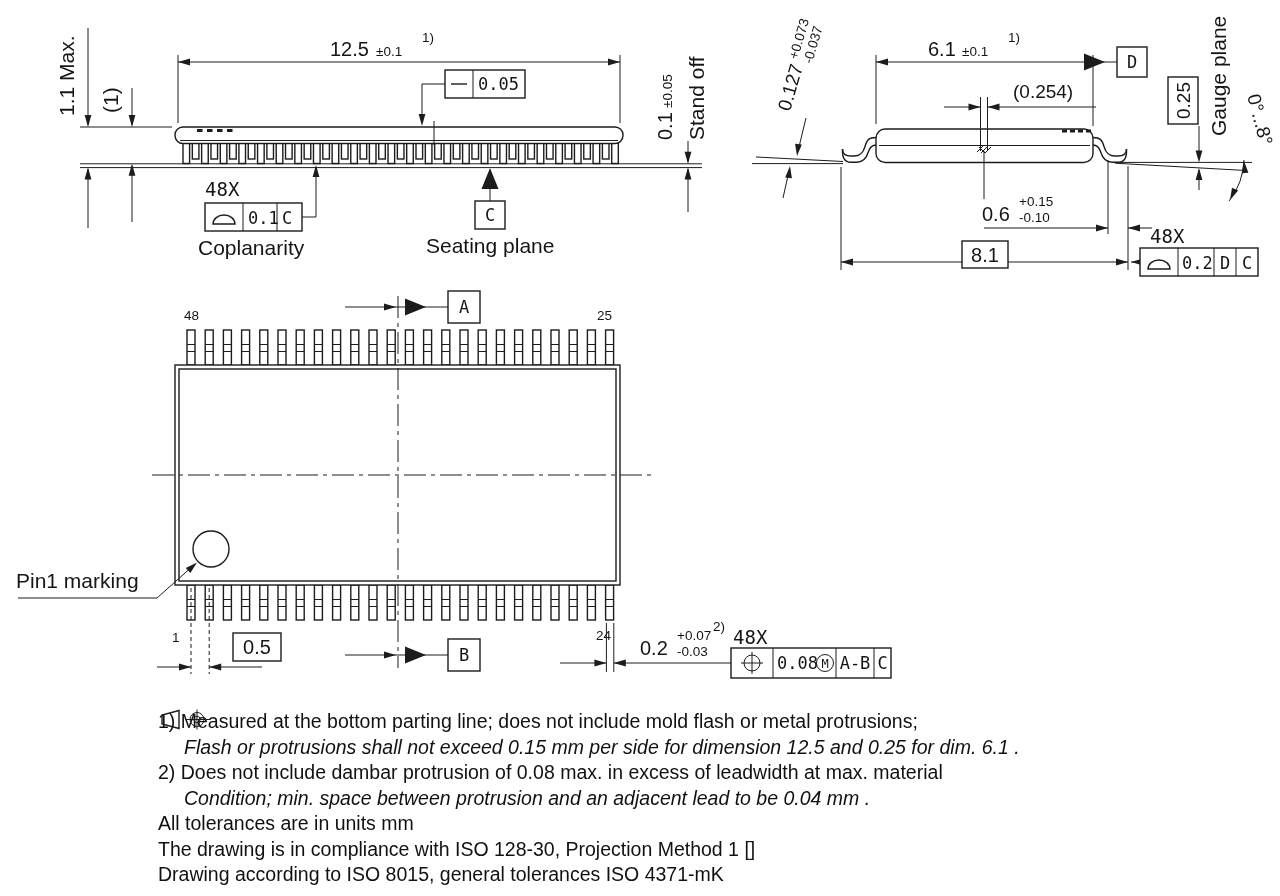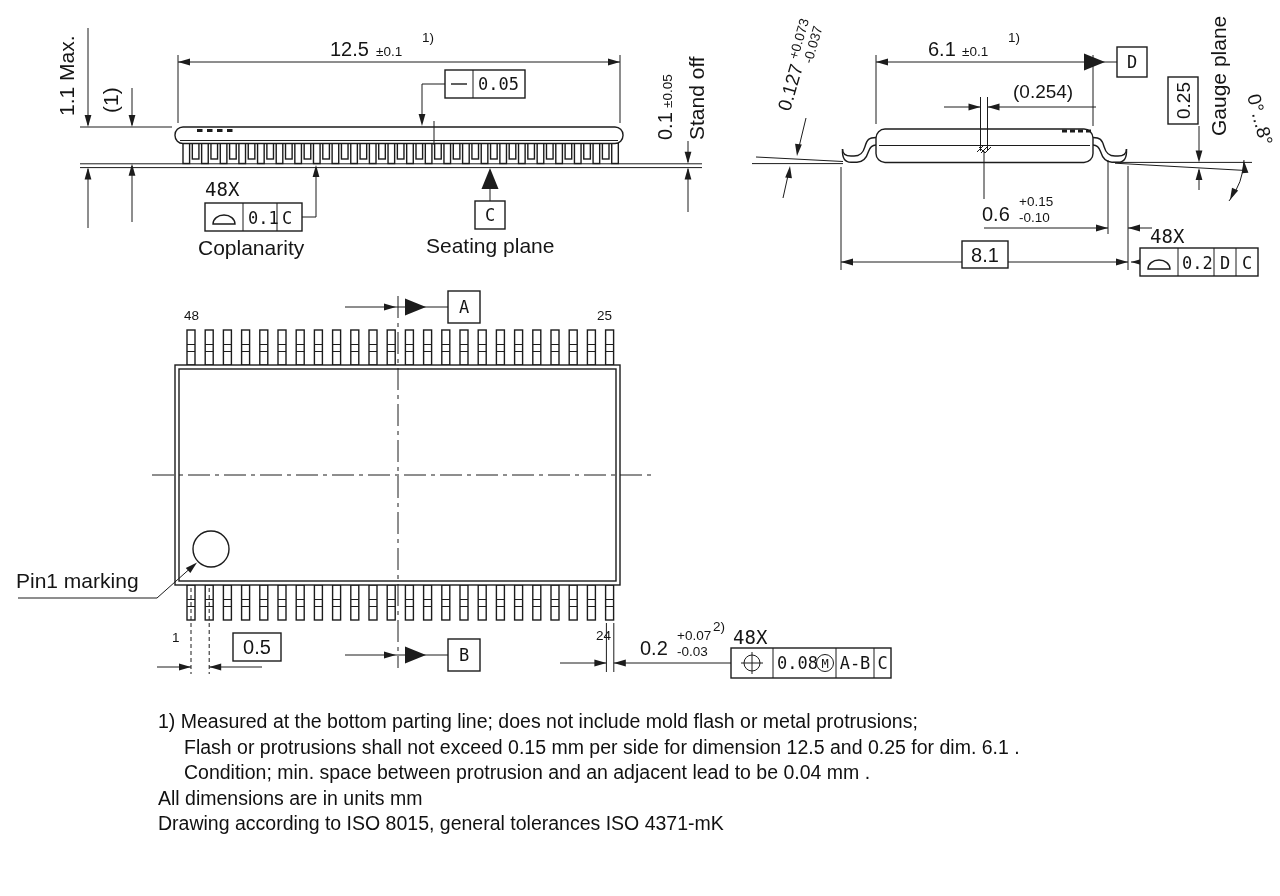--- a/index.html
+++ b/index.html
@@ -17,21 +17,21 @@
   .dimM{font-size:19px;}
   .tol{font-size:13.5px;}
   .lbl{font-size:21px;}
   .pnum{font-size:13.5px;}
   .mono{font-family:"DejaVu Sans Mono",monospace;font-size:19px;}
   .monoS{font-family:"DejaVu Sans Mono",monospace;font-size:17px;}
   .monoXS{font-family:"DejaVu Sans Mono",monospace;font-size:12px;}
   .mid{text-anchor:middle;}
   .notes{position:absolute;left:158px;top:701px;width:980px;color:#111;
          font-size:19.5px;line-height:25.5px;white-space:nowrap;margin-top:8px;}
-  .notes .ind{padding-left:26px;}
+  .notes .ind{padding-left:26px;font-style:italic;}
   .proj-sym{vertical-align:-4px;margin:0 1px;}
 </style>
 </head>
 <body>
 
 <div id="stage">
 <svg id="dwg" width="1280" height="896" viewBox="0 0 1280 896" xmlns="http://www.w3.org/2000/svg" xmlns:xlink="http://www.w3.org/1999/xlink">
   <defs>
     <path id="ah" d="M0,0 L-12,-3.4 L-12,3.4 Z" class="fk"></path>
     <path id="dt" d="M0,0 L-21,-8.5 L-21,8.5 Z" class="fk"></path>
@@ -438,17 +438,25 @@
       </g>
       <text class="monoS mid" x="855" y="669">A-B</text>
       <text class="monoS m mid" x="882.5" y="669">C</text>
     </g>
   </g>
 </svg>
 
 <div class="notes">
   <div>1) Measured at the bottom parting line; does not include mold flash or metal protrusions;</div>
   <div class="ind">Flash or protrusions shall not exceed 0.15 mm per side for dimension 12.5 and 0.25 for dim. 6.1 .</div>
+  <div>2) Does not include dambar protrusion of 0.08 max. in excess of leadwidth at max. material</div>
   <div class="ind">Condition; min. space between protrusion and an adjacent lead to be 0.04 mm .</div>
-  <div>All dimensions are in units mm</div>
+  <div>All tolerances are in units mm</div>
+  <div><span>The drawing is in compliance with ISO 128-30, Projection Method 1 [</span><svg class="proj-sym" width="56" height="21" viewBox="0 0 56 21">
+          <path d="M3,10.5 L3,6 L20,1.5 L20,19.5 L3,15 Z" class="ln"></path>
+          <circle cx="38" cy="10.5" r="3.2" class="lt"></circle>
+          <circle cx="38" cy="10.5" r="7" class="lt"></circle>
+          <line x1="27" y1="10.5" x2="51" y2="10.5" class="lt"></line>
+          <line x1="38" y1="0.5" x2="38" y2="20.5" class="lt"></line>
+        </svg><span>]</span></div>
   <div>Drawing according to ISO 8015, general tolerances ISO 4371-mK</div>
 </div>
 </div>
 
 </body></html>

